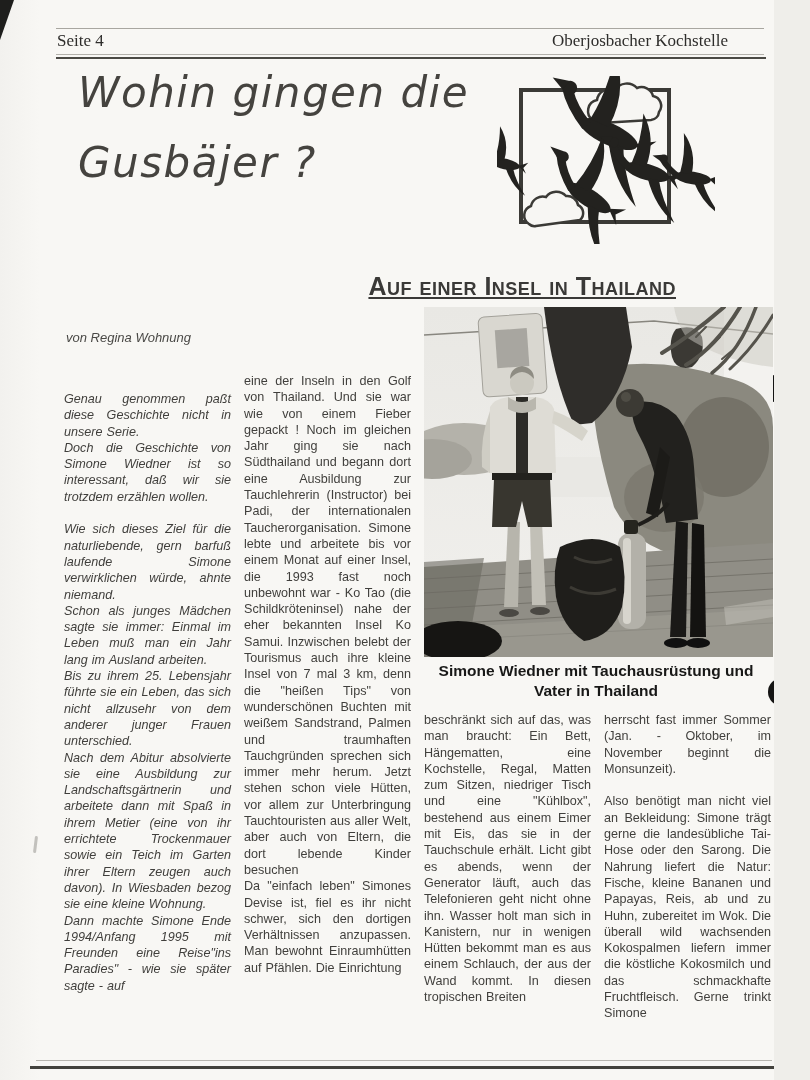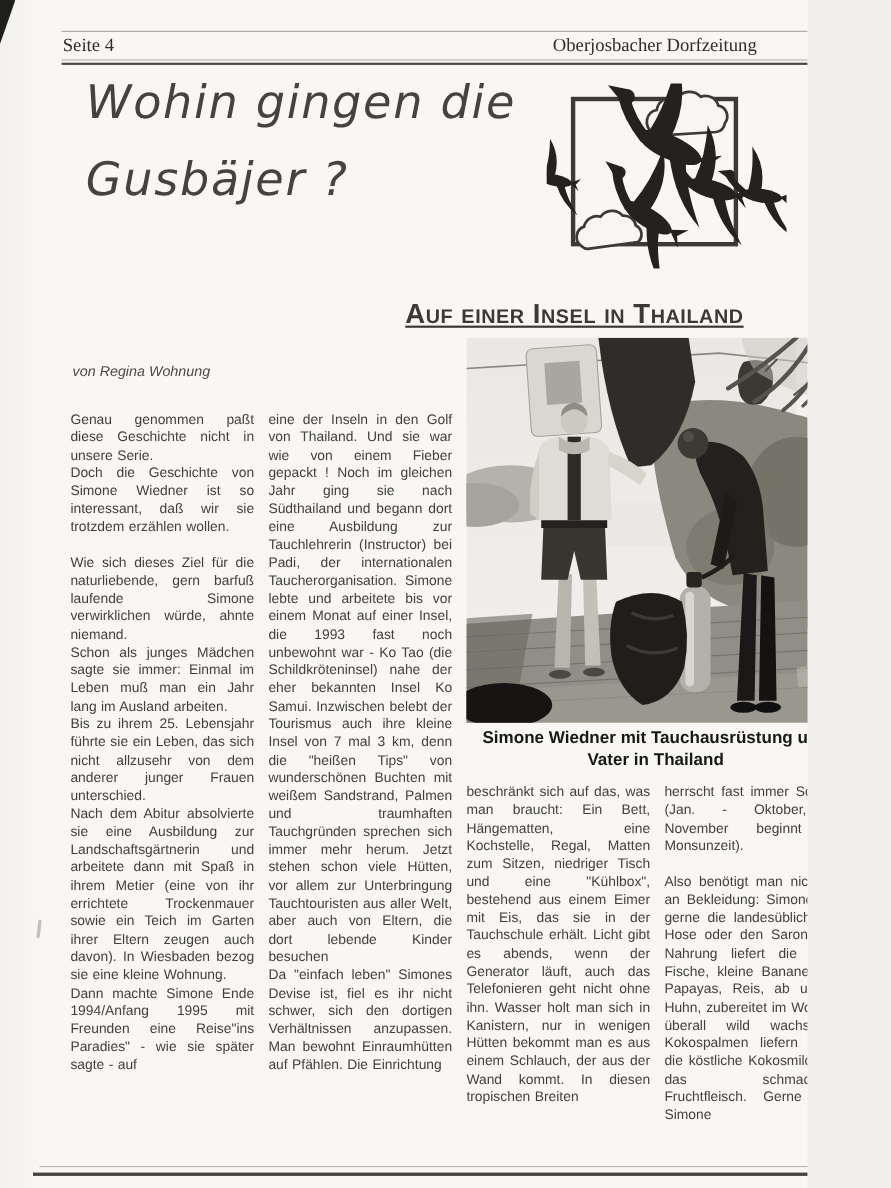--- a/index.html
+++ b/index.html
@@ -1,18 +1,18 @@
 <!DOCTYPE html>
 <html lang="de"><head>
 <meta charset="utf-8">
 <style>
   html,body{margin:0;padding:0;}
   body{width:810px;height:1080px;background:#efeeea;font-family:"Liberation Sans",sans-serif;}
   .page{position:relative;width:734px;height:1080px;background:#f7f6f3;overflow:hidden;
-        background-image:linear-gradient(90deg,#f2f1ee 0,#f8f7f4 40px),linear-gradient(#f7f6f3,#f5f4f1);}
+        background-image:linear-gradient(90deg,#f2f1ee 0,#f8f7f4 40px),linear-gradient(#f7f6f3,#f5f4f1);padding-left:40px;}
   
   .corner-sliver{position:absolute;left:0;top:0;width:14px;height:40px;background:#1e1e1c;
                  clip-path:polygon(0 0,100% 0,0 100%);}
   .hole-punch{position:absolute;background:#141413;border-radius:50%;}
   .hp1{left:758px;top:375px;width:27px;height:27px;}
   .hp2{left:768px;top:678px;width:28px;height:28px;}
   .pencil-mark{position:absolute;left:34px;top:836px;width:3px;height:17px;background:#98968f;
                opacity:.55;transform:rotate(7deg);border-radius:2px;}
   .orange-mark{position:absolute;left:786px;top:294px;}
   
@@ -35,21 +35,21 @@
   
   .photo{position:absolute;left:424px;top:307px;width:349px;height:350px;}
   .caption{position:absolute;left:418px;top:661px;width:356px;text-align:center;
            font-family:Liberation Sans, sans-serif;font-weight:bold;font-size:15.5px;
            line-height:20px;color:#181817;}
   
   .col{position:absolute;width:167px;font-size:12.6px;line-height:16.3px;color:#403f3c;
        text-align:justify;text-align-last:left;word-spacing:.5px;}
   .col p{margin:0;}
   .col p.gap-after{margin-bottom:16.3px;}
-  .col1{left:64px;top:373px;}
+  .col1{left:64px;top:391px;font-style:italic;}
   .col2{left:244px;top:373px;}
   .col3{left:424px;top:712px;}
   .col4{left:604px;top:712px;}
   
   .rule-bot-light{left:36px;top:1060px;width:736px;background:#b8b6b0;}
   .rule-bot-dark{position:absolute;left:30px;top:1066px;width:744px;height:3px;background:#43423d;}
 </style>
 </head>
 <body>
 
@@ -58,21 +58,21 @@
   <div class="corner-sliver"></div>
   <div class="hole-punch hp1"></div>
   <div class="hole-punch hp2"></div>
   <div class="pencil-mark"></div>
   <svg class="orange-mark" width="20" height="46" viewBox="0 0 20 46">
     <path d="M8,2 Q16,10 9,22 Q2,31 11,40" stroke="#c97f3f" stroke-width="2.5" fill="none" stroke-linecap="round" opacity="0.85"></path>
   </svg>
 
   <div class="rule rule-top"></div>
   <div class="hdr-text hdr-left">Seite 4</div>
-  <div class="hdr-text hdr-right">Oberjosbacher Dorfzeitung</div>
+  <div class="hdr-text hdr-right">Oberjosbacher Kochstelle</div>
   <div class="rule rule-mid"></div>
   <div class="rule-dark" style="position:absolute;"></div>
 
   <div class="title">
     <div>Wohin gingen die</div>
     <div>Gusbäjer ?</div>
   </div>
 
   <svg class="geese" width="218" height="168" viewBox="0 0 218 168">
     <rect x="24" y="14" width="148" height="132" fill="none" stroke="#3b3a36" stroke-width="4"></rect>

